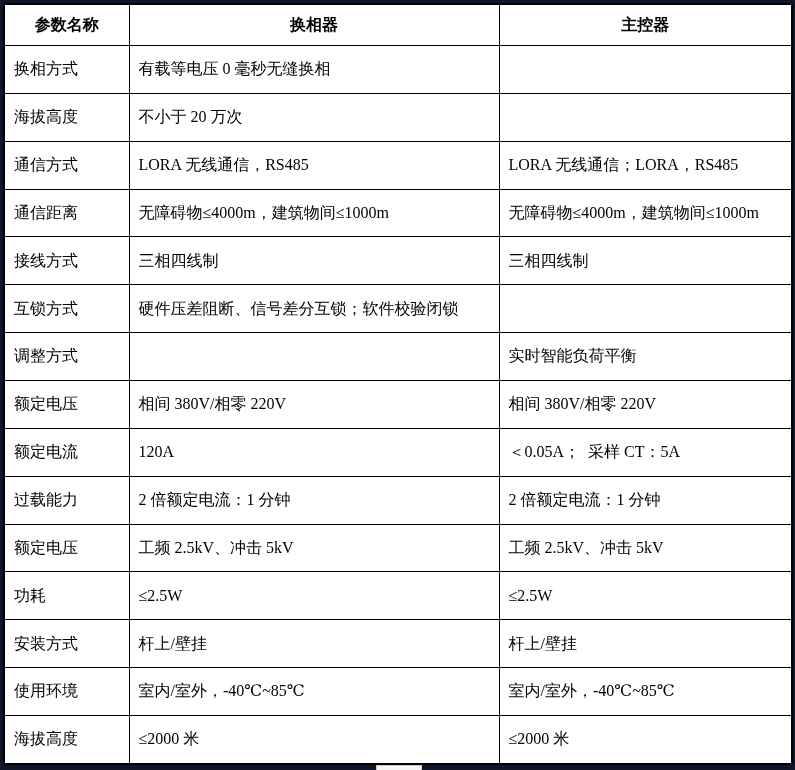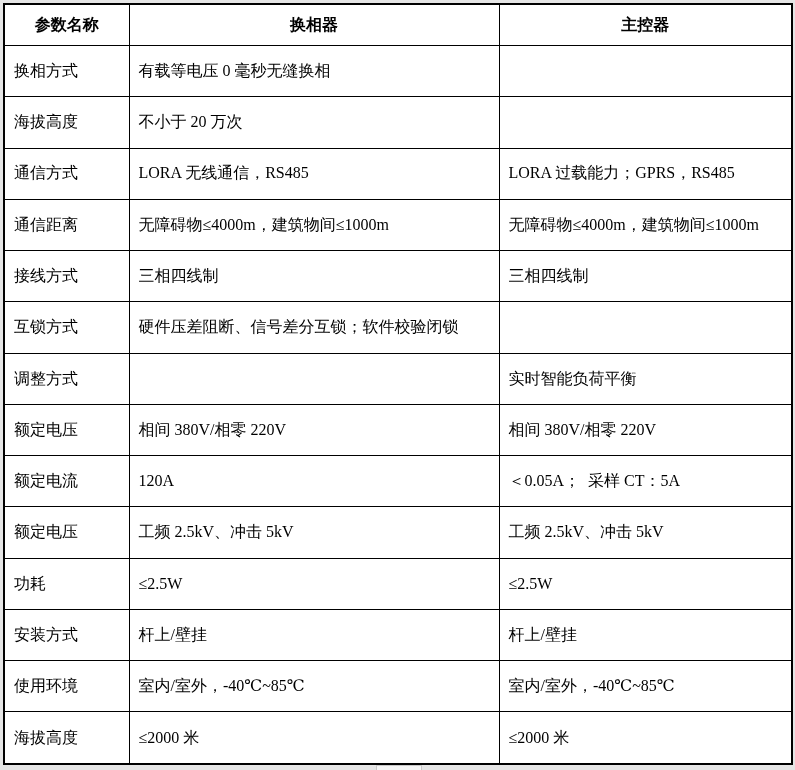--- a/index.html
+++ b/index.html
@@ -9,21 +9,21 @@
     width: 795px;
     height: 770px;
     overflow: hidden;
     font-family: "Liberation Serif", "DejaVu Serif", serif;
     color: #000000;
   }
   .page {
     position: relative;
     width: 795px;
     height: 770px;
-    background: #e5e5e5;
+    background: #0f172a;
   }
   table.spec-table {
     position: absolute;
     left: 3px;
     top: 3px;
     width: 788px;
     height: 762px;
     border-collapse: collapse;
     table-layout: fixed;
     border: 2px solid #000000;
@@ -86,21 +86,21 @@
           <td></td>
         </tr>
         <tr>
           <td>海拔高度</td>
           <td>不小于 20 万次</td>
           <td></td>
         </tr>
         <tr>
           <td>通信方式</td>
           <td>LORA 无线通信，RS485</td>
-          <td>LORA 过载能力；GPRS，RS485</td>
+          <td>LORA 无线通信；LORA，RS485</td>
         </tr>
         <tr>
           <td>通信距离</td>
           <td>无障碍物≤4000m，建筑物间≤1000m</td>
           <td>无障碍物≤4000m，建筑物间≤1000m</td>
         </tr>
         <tr>
           <td>接线方式</td>
           <td>三相四线制</td>
           <td>三相四线制</td>
@@ -117,20 +117,25 @@
         </tr>
         <tr>
           <td>额定电压</td>
           <td>相间 380V/相零 220V</td>
           <td>相间 380V/相零 220V</td>
         </tr>
         <tr>
           <td>额定电流</td>
           <td>120A</td>
           <td>＜0.05A；  采样 CT：5A</td>
+        </tr>
+        <tr>
+          <td>过载能力</td>
+          <td>2 倍额定电流：1 分钟</td>
+          <td>2 倍额定电流：1 分钟</td>
         </tr>
         <tr>
           <td>额定电压</td>
           <td>工频 2.5kV、冲击 5kV</td>
           <td>工频 2.5kV、冲击 5kV</td>
         </tr>
         <tr>
           <td>功耗</td>
           <td>≤2.5W</td>
           <td>≤2.5W</td>

